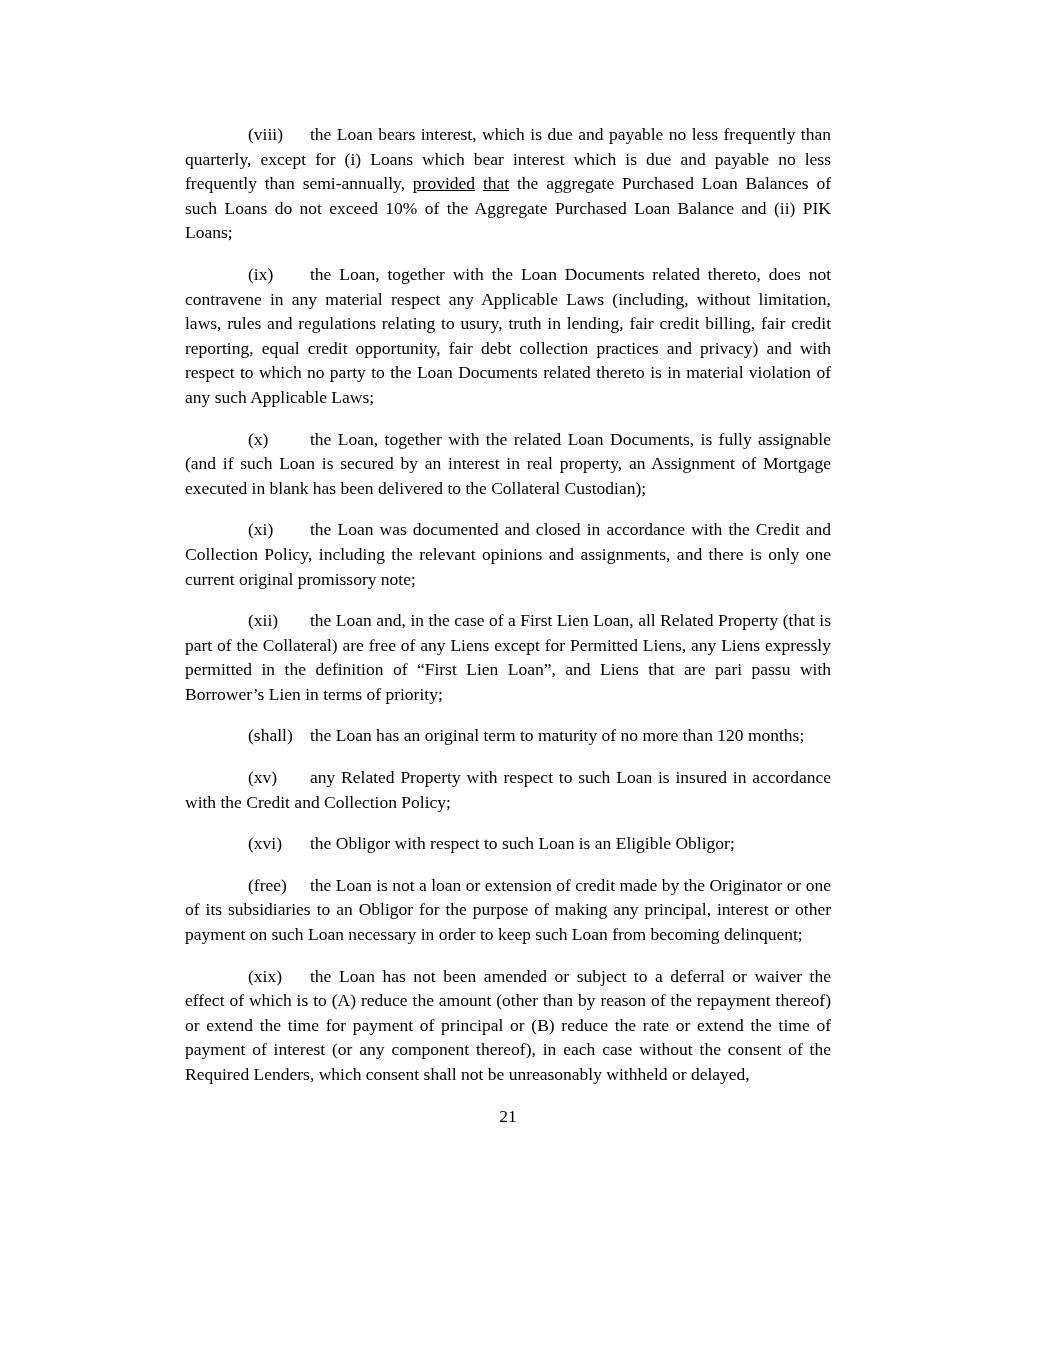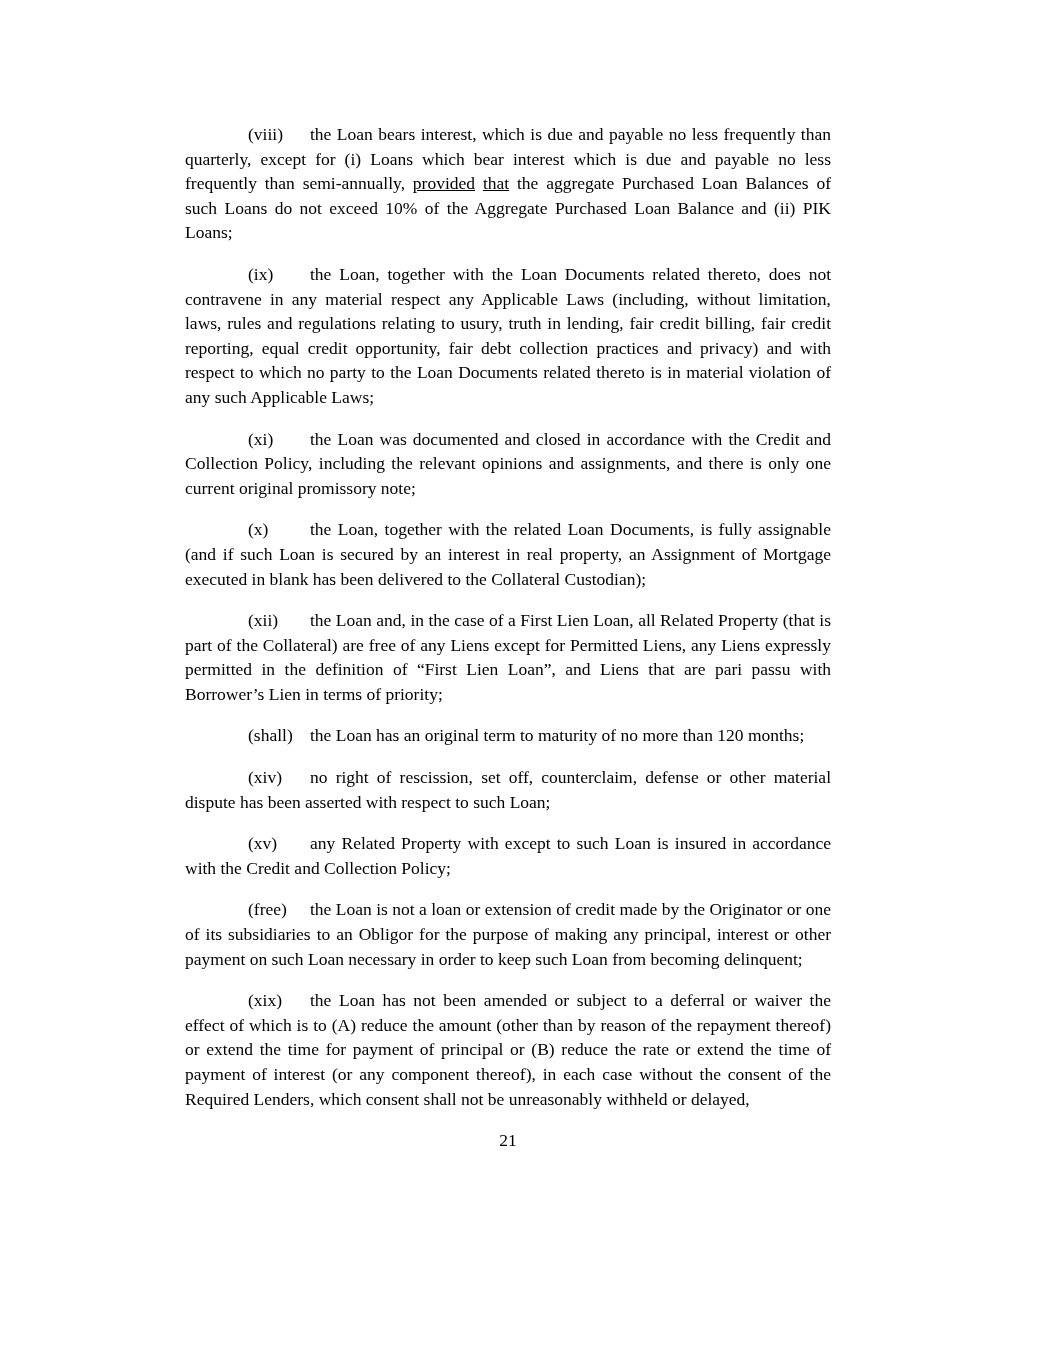--- a/index.html
+++ b/index.html
@@ -38,23 +38,23 @@
     margin-top: 16px;
   }
 </style>
 </head>
 <body>
 
 <div class="page">
   <div>
       <p class="para"><span class="plabel">(viii)</span><span>the Loan bears interest, which is due and payable no less frequently than quarterly, except for (i) Loans which bear interest which is due and payable no less frequently than semi-annually, </span><span class="u">provided</span><span> </span><span class="u">that</span><span> the aggregate Purchased Loan Balances of such Loans do not exceed 10% of the Aggregate Purchased Loan Balance and (ii) PIK Loans;</span></p>
       <p class="para"><span class="plabel">(ix)</span><span>the Loan, together with the Loan Documents related thereto, does not contravene in any material respect any Applicable Laws (including, without limitation, laws, rules and regulations relating to usury, truth in lending, fair credit billing, fair credit reporting, equal credit opportunity, fair debt collection practices and privacy) and with respect to which no party to the Loan Documents related thereto is in material violation of any such Applicable Laws;</span></p>
+      <p class="para"><span class="plabel">(x)</span><span>the Loan, together with the related Loan Documents, is fully assignable (and if such Loan is secured by an interest in real property, an Assignment of Mortgage executed in blank has been delivered to the Collateral Custodian);</span></p>
       <p class="para"><span class="plabel">(xi)</span><span>the Loan was documented and closed in accordance with the Credit and Collection Policy, including the relevant opinions and assignments, and there is only one current original promissory note;</span></p>
-      <p class="para"><span class="plabel">(x)</span><span>the Loan, together with the related Loan Documents, is fully assignable (and if such Loan is secured by an interest in real property, an Assignment of Mortgage executed in blank has been delivered to the Collateral Custodian);</span></p>
       <p class="para"><span class="plabel">(xii)</span><span>the Loan and, in the case of a First Lien Loan, all Related Property (that is part of the Collateral) are free of any Liens except for Permitted Liens, any Liens expressly permitted in the definition of “First Lien Loan”, and Liens that are pari passu with Borrower’s Lien in terms of priority;</span></p>
       <p class="para"><span class="plabel">(shall)</span><span>the Loan has an original term to maturity of no more than 120 months;</span></p>
-      <p class="para"><span class="plabel">(xiv)</span><span>no right of rescission, set off, counterclaim, defense or other material dispute has been asserted with respect to such Loan;</span></p>
-      <p class="para"><span class="plabel">(xv)</span><span>any Related Property with except to such Loan is insured in accordance with the Credit and Collection Policy;</span></p>
+      <p class="para"><span class="plabel">(xv)</span><span>any Related Property with respect to such Loan is insured in accordance with the Credit and Collection Policy;</span></p>
+      <p class="para"><span class="plabel">(xvi)</span><span>the Obligor with respect to such Loan is an Eligible Obligor;</span></p>
       <p class="para"><span class="plabel">(free)</span><span>the Loan is not a loan or extension of credit made by the Originator or one of its subsidiaries to an Obligor for the purpose of making any principal, interest or other payment on such Loan necessary in order to keep such Loan from becoming delinquent;</span></p>
       <p class="para"><span class="plabel">(xix)</span><span>the Loan has not been amended or subject to a deferral or waiver the effect of which is to (A) reduce the amount (other than by reason of the repayment thereof) or extend the time for payment of principal or (B) reduce the rate or extend the time of payment of interest (or any component thereof), in each case without the consent of the Required Lenders, which consent shall not be unreasonably withheld or delayed,</span></p>
     </div>
   <div class="page-number">21</div>
 </div>
 
 </body></html>

